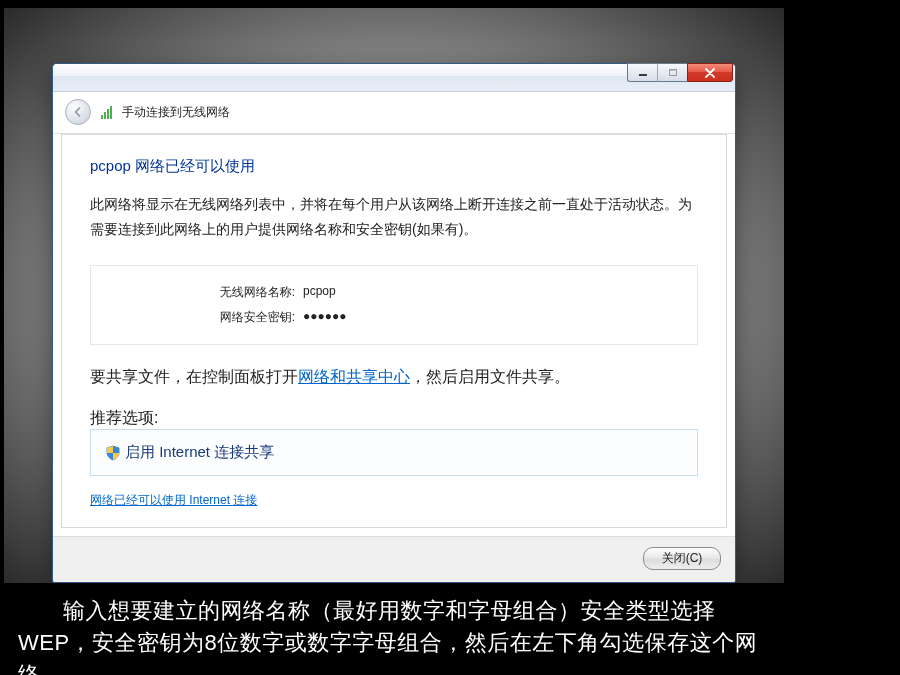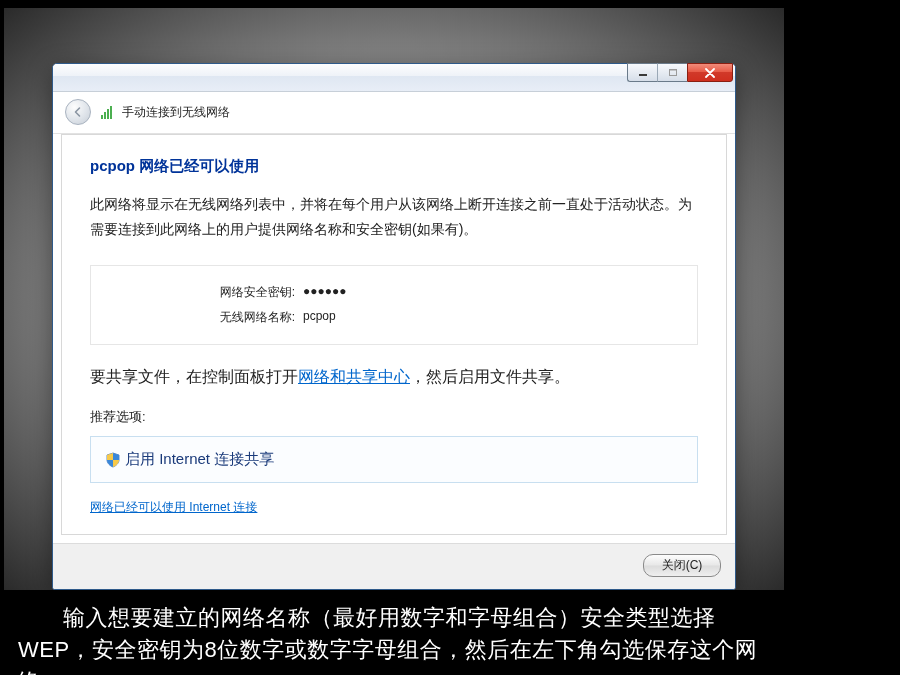--- a/index.html
+++ b/index.html
@@ -107,21 +107,21 @@
     .content {
       border: 1px solid #d8d8d8;
       margin: 0 8px 8px;
       padding: 22px 28px 14px;
       background: #fff;
       flex: 1;
     }
     .success-title {
       color: #003399;
       font-size: 15px;
-      font-weight: bold;
+      font-weight: normal;
       margin-bottom: 16px;
     }
     .desc-text {
       font-size: 14px;
       color: #222;
       line-height: 1.75;
       margin-bottom: 24px;
     }
     .info-box {
       border: 1px solid #e6e6e6;
@@ -131,21 +131,21 @@
     .info-row {
       display: flex;
       font-size: 12px;
       color: #222;
       padding: 4px 0;
     }
     .info-label { width: 192px; text-align: right; padding-right: 8px; }
     .info-value { }
     .share-text { font-size: 16px; color: #222; margin-bottom: 20px; }
     .link { color: #0066cc; text-decoration: underline; cursor: pointer; }
-    .recommend-label { font-size: 13px; color: #222; margin-bottom: 10px; }
+    .recommend-label { font-size: 16px; color: #222; }
     .option-box {
       border: 1px solid #c8dff0;
       background: #fbfdff;
       padding: 13px 14px;
       margin-bottom: 14px;
       display: flex;
       align-items: center;
       gap: 4px;
       cursor: pointer;
     }
@@ -227,26 +227,26 @@
         </div>
         <div class="header-title">手动连接到无线网络</div>
       </div>
 
       <div class="content">
         <div class="success-title">pcpop 网络已经可以使用</div>
         <div class="desc-text">此网络将显示在无线网络列表中，并将在每个用户从该网络上断开连接之前一直处于活动状态。为需要连接到此网络上的用户提供网络名称和安全密钥(如果有)。</div>
 
         <div class="info-box">
           <div class="info-row">
+            <div class="info-label">无线网络名称:</div>
+            <div class="info-value">pcpop</div>
+          </div>
+          <div class="info-row">
             <div class="info-label">网络安全密钥:</div>
             <div class="info-value">●●●●●●</div>
-          </div>
-          <div class="info-row">
-            <div class="info-label">无线网络名称:</div>
-            <div class="info-value">pcpop</div>
           </div>
         </div>
 
         <div class="share-text">
           <span>要共享文件，在控制面板打开</span><a class="link">网络和共享中心</a><span>，然后启用文件共享。</span>
         </div>
 
         <div class="recommend-label">推荐选项:</div>
 
         <div class="option-box">

